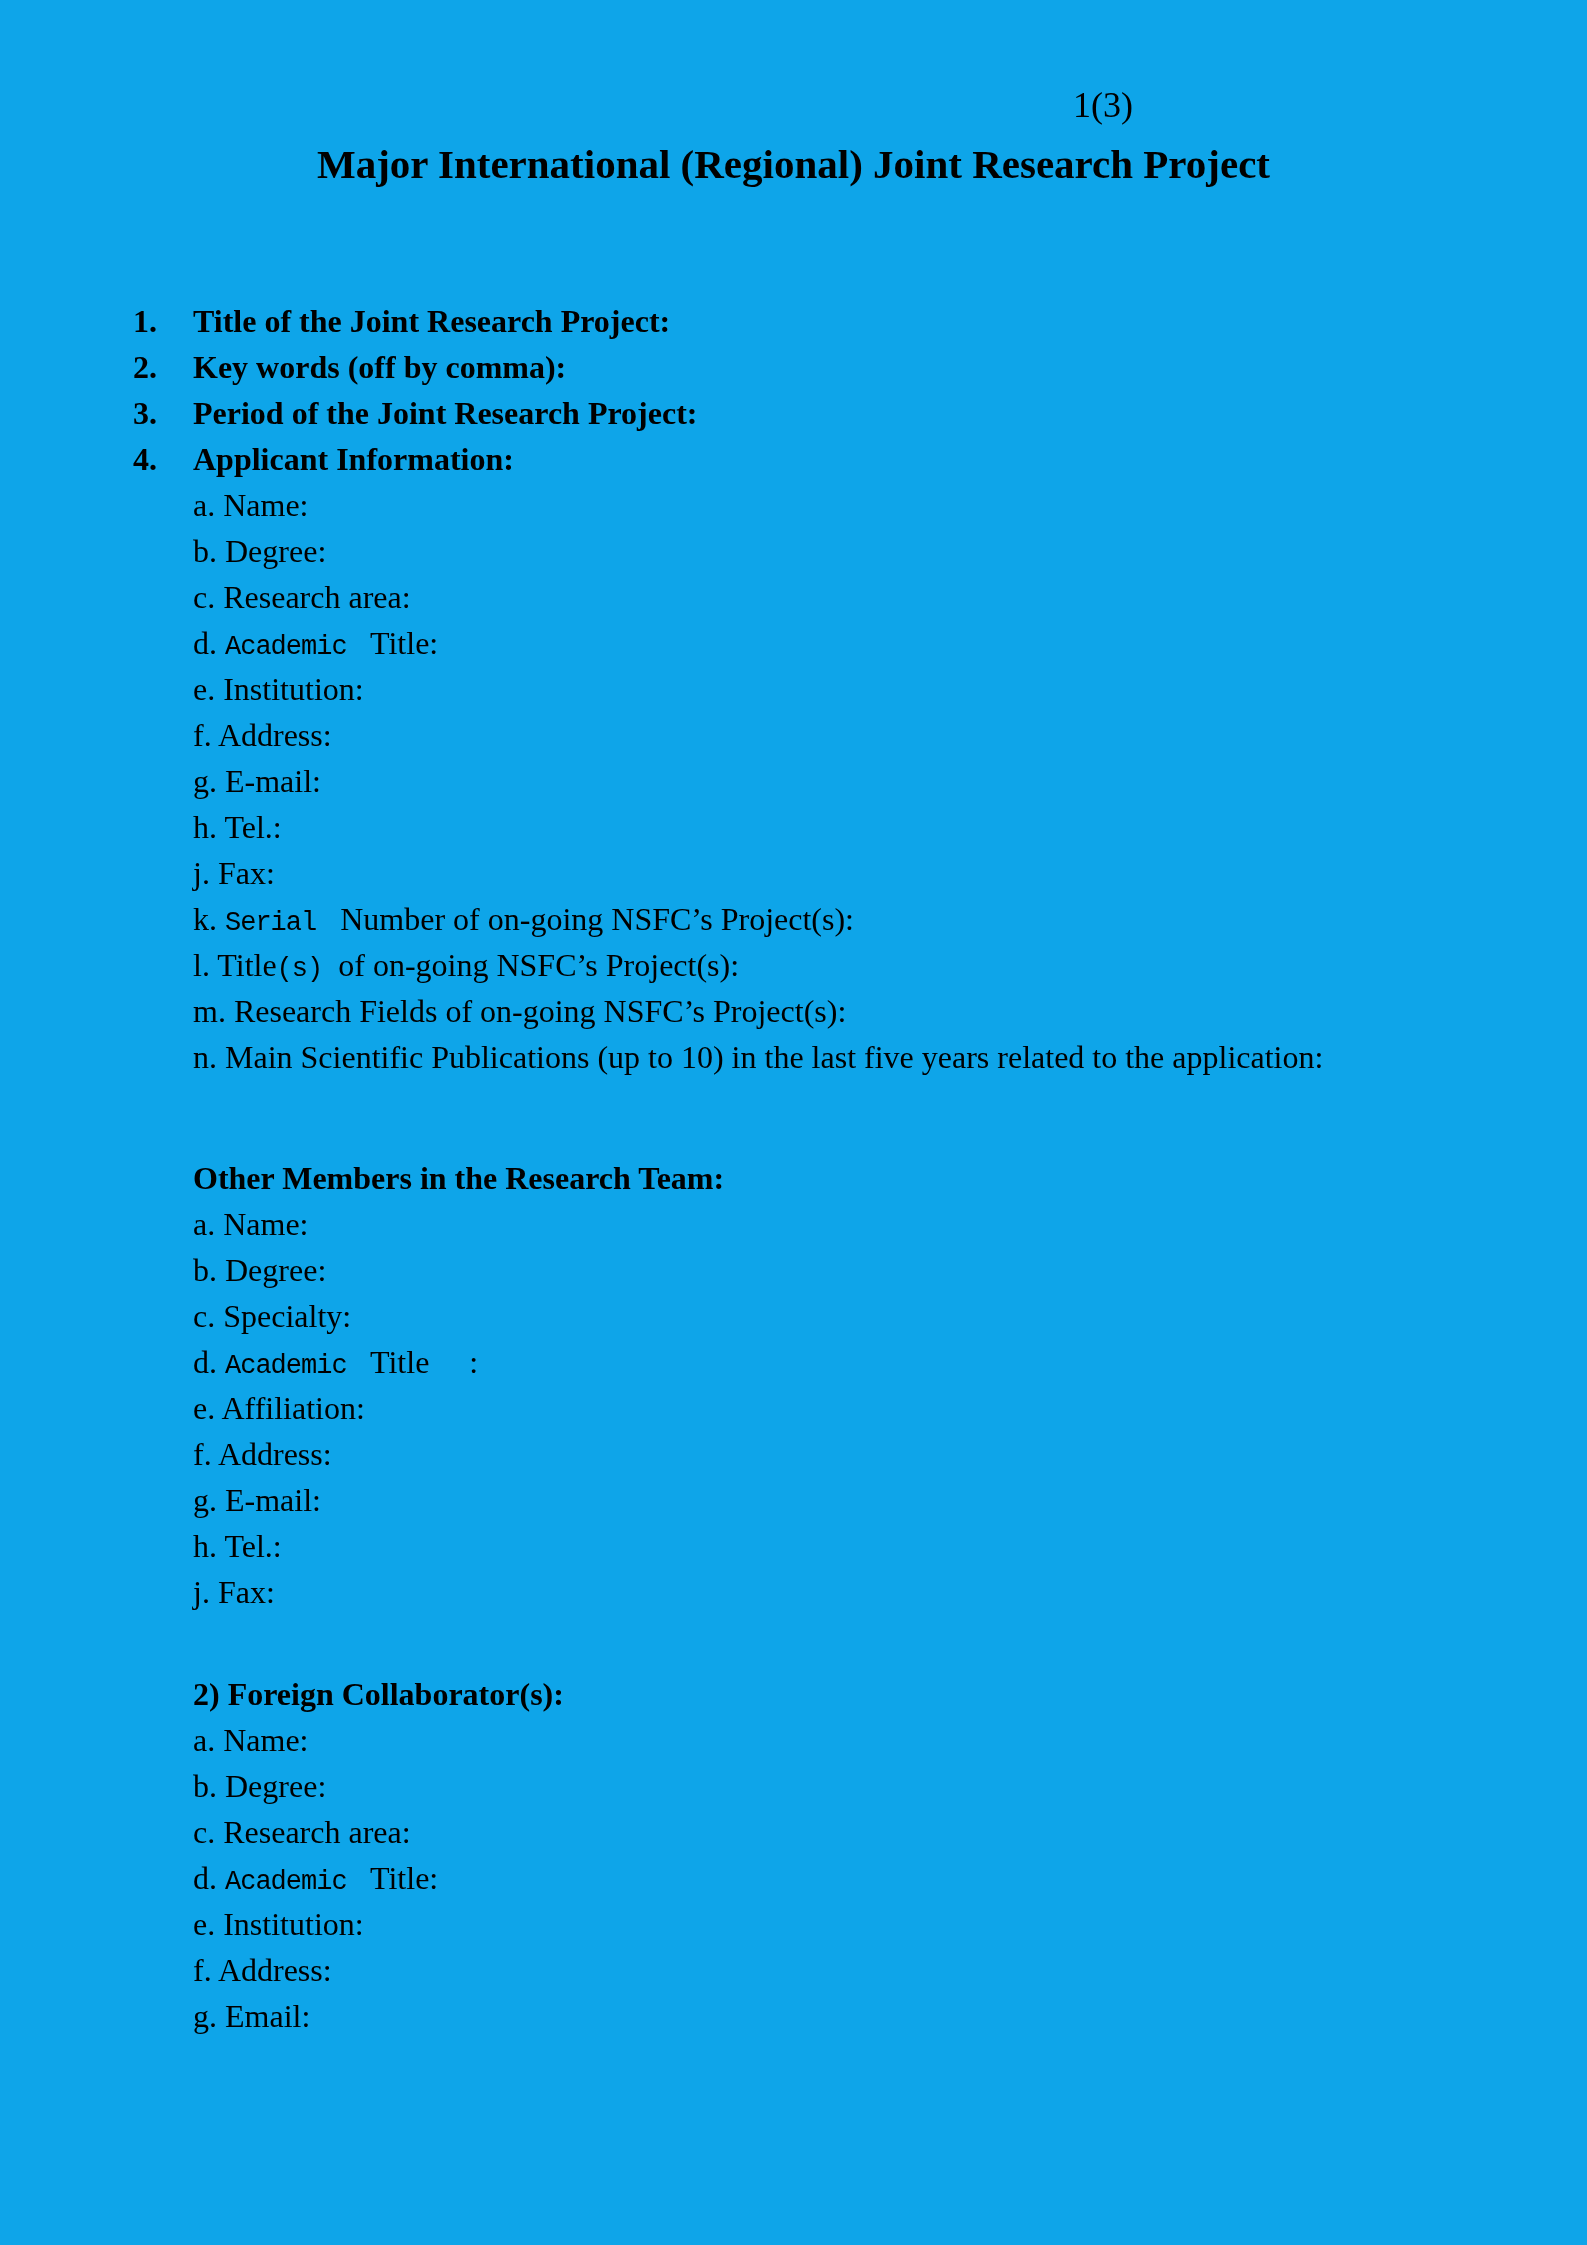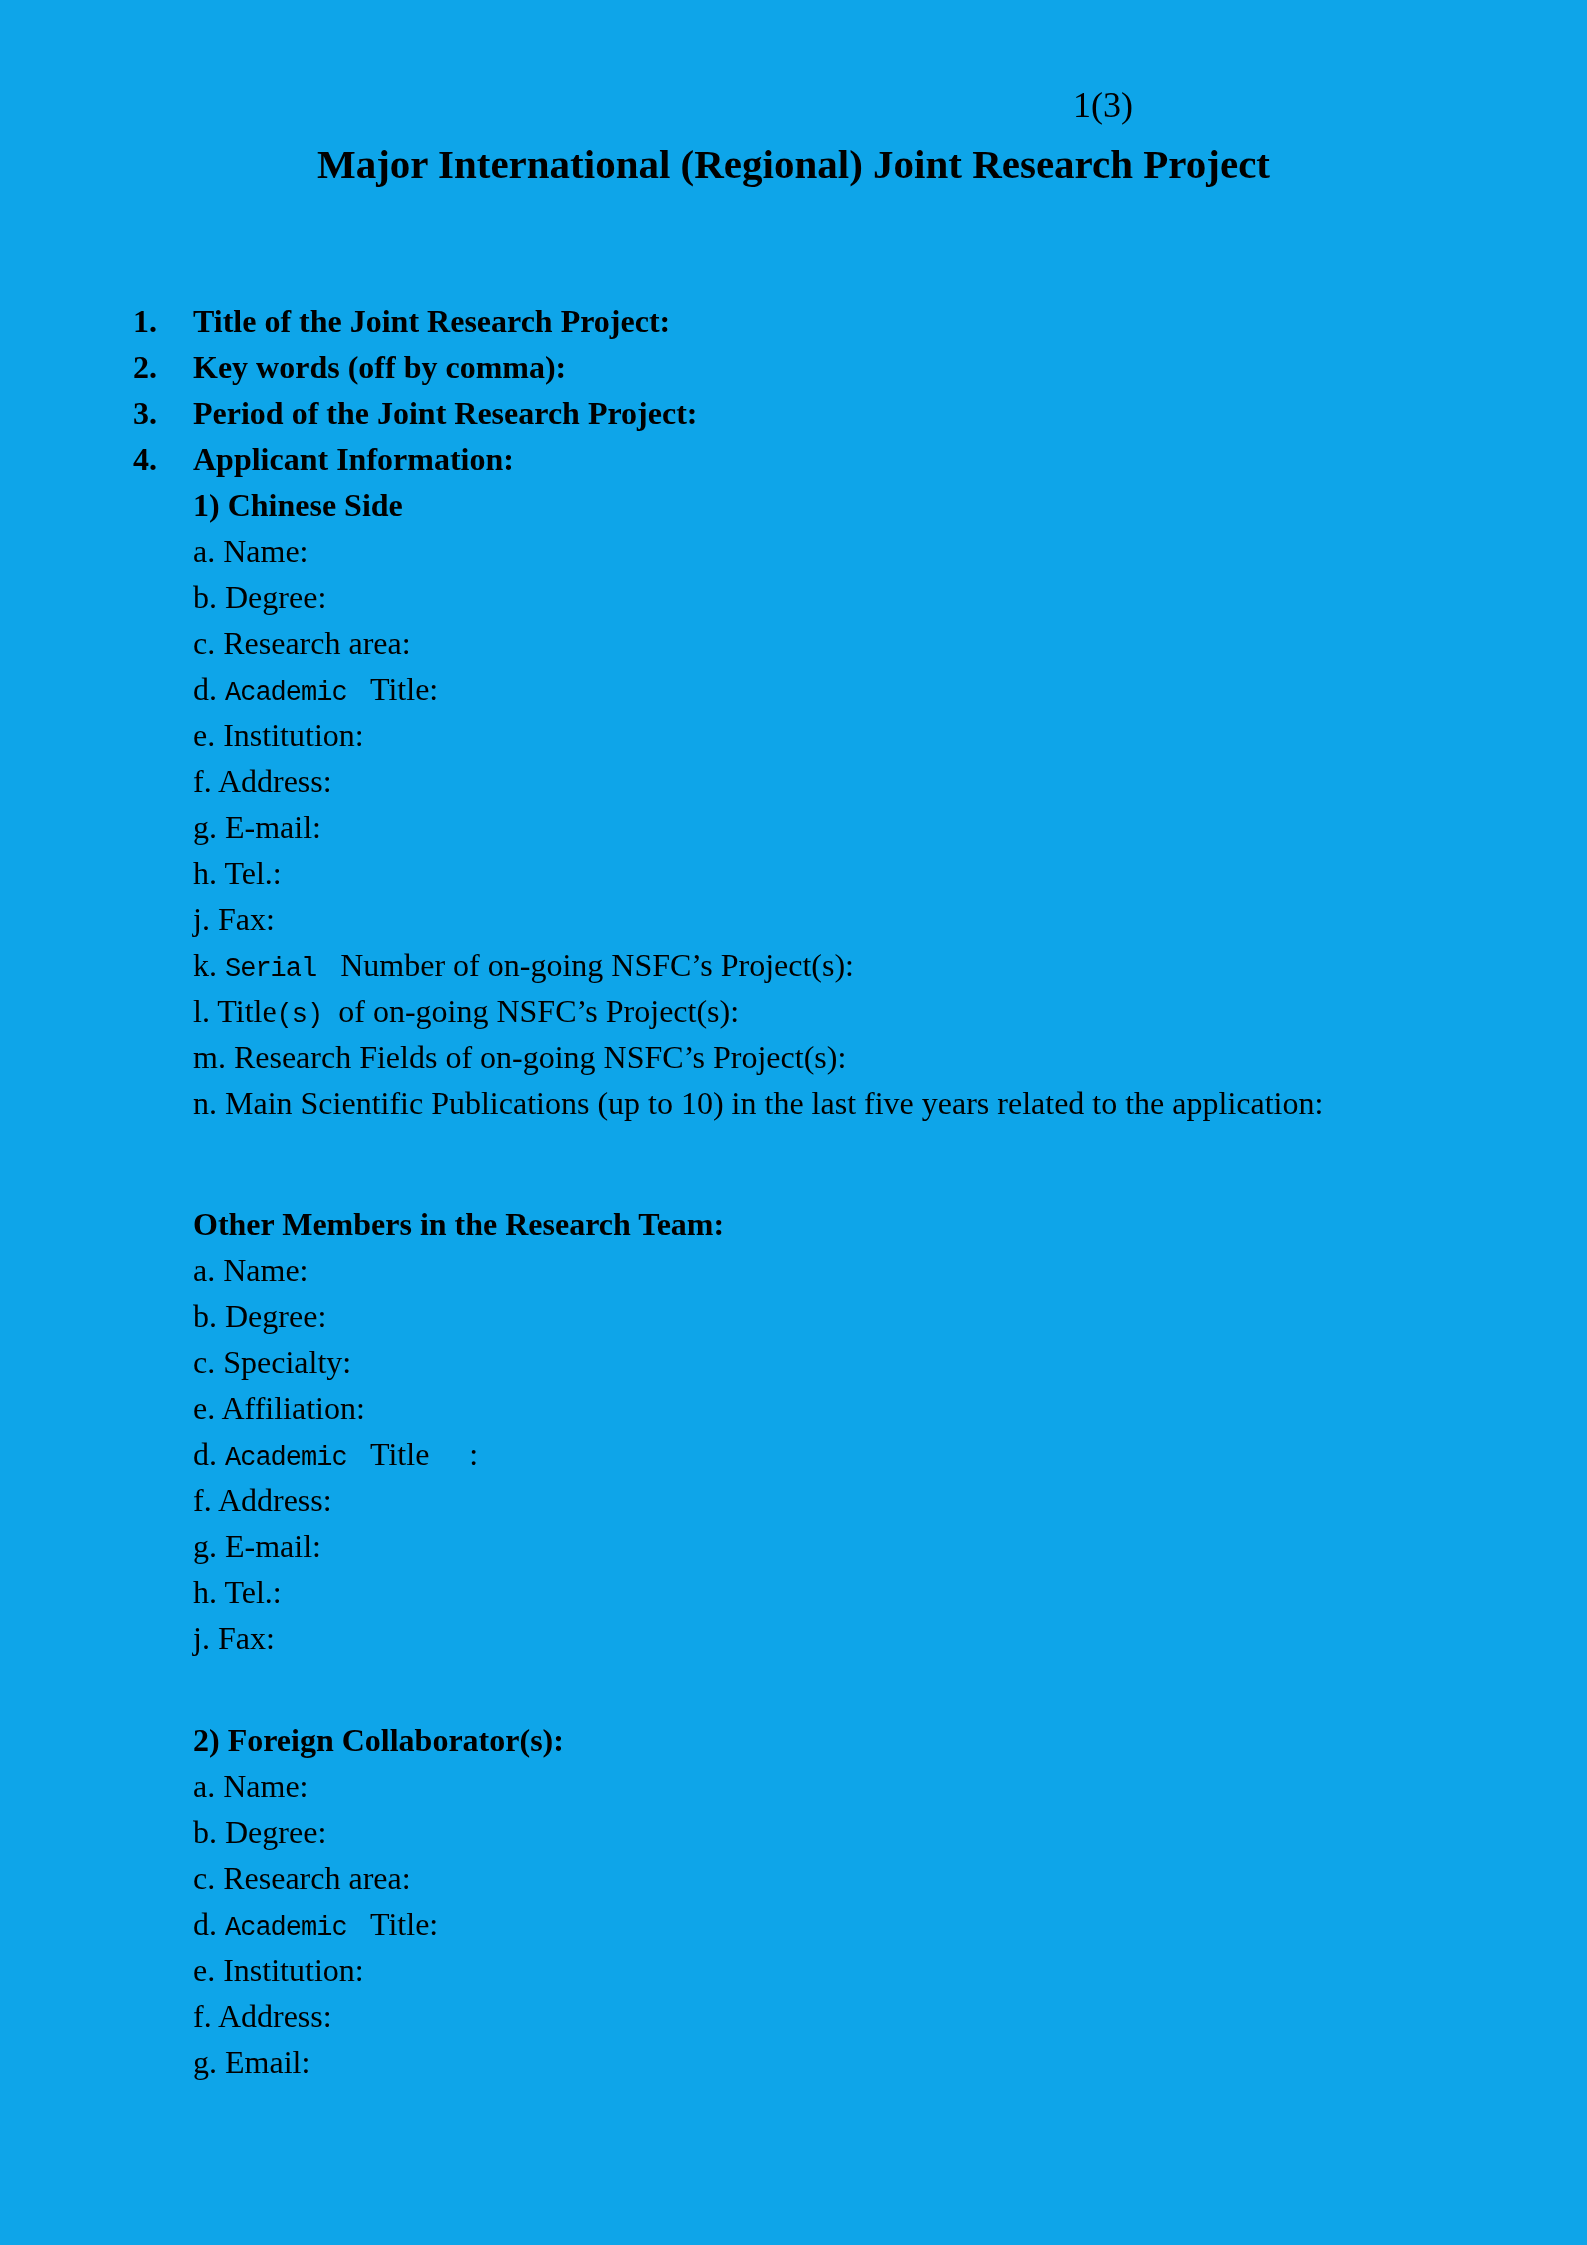--- a/index.html
+++ b/index.html
@@ -46,43 +46,42 @@
   </div>
 
   <div class="content">
 
     <div class="line bold"><span class="num">1.</span><span>Title of the Joint Research Project:</span></div>
     <div class="line bold"><span class="num">2.</span><span>Key words (off by comma):</span></div>
     <div class="line bold"><span class="num">3.</span><span>Period of the Joint Research Project:</span></div>
     <div class="line bold"><span class="num">4.</span><span>Applicant Information:</span></div>
 
     <div>
-      <div class="line bold">1) Chinese Side</div>
       <div class="line">a. Name:</div>
       <div class="line">b. Degree:</div>
       <div class="line">c. Research area:</div>
       <div class="line"><span>d. </span><span class="cjk">Academic</span><span>   Title:</span></div>
       <div class="line">e. Institution:</div>
       <div class="line">f. Address:</div>
       <div class="line">g. E-mail:</div>
       <div class="line">h. Tel.:</div>
       <div class="line">j. Fax:</div>
       <div class="line"><span>k. </span><span class="cjk">Serial</span><span>   Number of on-going NSFC’s Project(s):</span></div>
       <div class="line"><span>l. Title</span><span class="cjk">(s)</span><span>  of on-going NSFC’s Project(s):</span></div>
       <div class="line">m. Research Fields of on-going NSFC’s Project(s):</div>
       <div class="line">n. Main Scientific Publications (up to 10) in the last five years related to the application:</div>
     </div>
 
     <div>
       <div class="line bold gap-other">Other Members in the Research Team:</div>
       <div class="line">a. Name:</div>
       <div class="line">b. Degree:</div>
       <div class="line">c. Specialty:</div>
+      <div class="line"><span>d. </span><span class="cjk">Academic</span><span>   Title     :</span></div>
       <div class="line">e. Affiliation:</div>
-      <div class="line"><span>d. </span><span class="cjk">Academic</span><span>   Title     :</span></div>
       <div class="line">f. Address:</div>
       <div class="line">g. E-mail:</div>
       <div class="line">h. Tel.:</div>
       <div class="line">j. Fax:</div>
     </div>
 
     <div>
       <div class="line bold gap-foreign">2) Foreign Collaborator(s):</div>
       <div class="line">a. Name:</div>
       <div class="line">b. Degree:</div>

